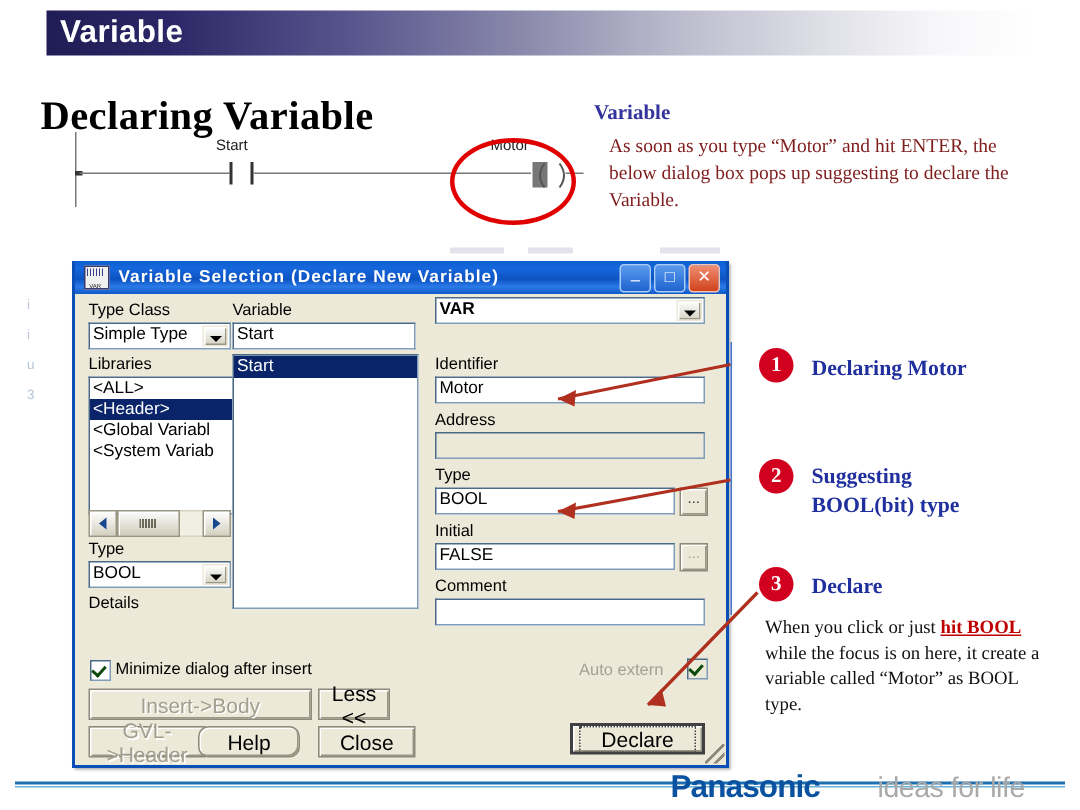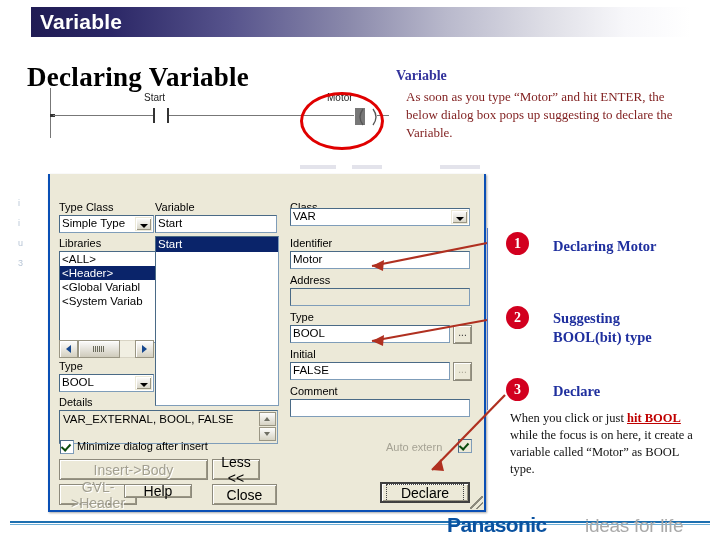--- a/index.html
+++ b/index.html
@@ -172,21 +172,21 @@
       linear-gradient(135deg,transparent 70%,#8c8a7d 70%,#8c8a7d 80%,transparent 80%);
   }
   
   .callout-num{
     position:absolute;width:23px;height:23px;border-radius:50%;
     background:#d2001f;color:#fff;font-family:"Liberation Serif",serif;font-weight:bold;
     font-size:14px;text-align:center;line-height:23px;
   }
   .callout-txt{
     position:absolute;font-family:"Liberation Serif",serif;font-weight:bold;
-    font-size:14.5px;color:#1f2f9e;line-height:19px;margin-left:12px;
+    font-size:14.5px;color:#1f2f9e;line-height:19px;
   }
   #callout-3-body{
     position:absolute;left:510px;top:410px;width:192px;
     font-family:"Liberation Serif",serif;font-size:12.5px;color:#111;line-height:17px;
   }
   #callout-3-body .hl{color:#c00000;font-weight:bold;text-decoration:underline;}
   #vline-blue{position:absolute;left:487px;top:228px;width:1px;height:182px;background:#4a74c8;}
   
   #footer-rule{position:absolute;left:10px;top:521px;width:700px;height:2px;background:#1d6fb0;}
   #footer-rule2{position:absolute;left:10px;top:524px;width:700px;height:1px;background:#6fb0d8;}
@@ -232,20 +232,35 @@
 <div class="faint" style="left:300px;top:165px;width:36px;height:4px;"></div>
 <div class="faint" style="left:352px;top:165px;width:30px;height:4px;"></div>
 <div class="faint" style="left:440px;top:165px;width:40px;height:4px;"></div>
 <div class="faint-txt" style="left:18px;top:198px;">i</div>
 <div class="faint-txt" style="left:18px;top:218px;">i</div>
 <div class="faint-txt" style="left:18px;top:238px;">u</div>
 <div class="faint-txt" style="left:18px;top:258px;">3</div>
 
 <div id="dialog">
 
+  <div id="dialog-titlebar">
+    <div id="dialog-icon"></div>
+    <div id="dialog-title">Variable Selection (Declare New Variable)</div>
+    <div id="titlebtn-group">
+      <div class="titlebtn">
+          <span class="g" style="line-height:20px;">–</span>
+        </div>
+      <div class="titlebtn">
+          <span class="g">□</span>
+        </div>
+      <div class="titlebtn close">
+          <span class="g">✕</span>
+        </div>
+    </div>
+  </div>
 
   <div class="lbl" style="left:9px;top:27px;">Type Class</div>
   <div class="field" style="left:9px;top:41px;width:95px;height:18px;padding-right:12px;">
     <span>Simple Type</span>
     <span class="combo-arrow"></span>
   </div>
 
   <div class="lbl" style="left:9px;top:63px;">Libraries</div>
   <div class="listbox" style="left:9px;top:77px;width:95px;height:90px;">
     <div class="lst-item">&lt;ALL&gt;</div>
@@ -260,36 +275,31 @@
     <div class="sbtn right"></div>
   </div>
 
   <div class="lbl" style="left:9px;top:186px;">Type</div>
   <div class="field" style="left:9px;top:200px;width:95px;height:18px;padding-right:17px;">
     <span>BOOL</span>
     <span class="combo-arrow"></span>
   </div>
 
   <div class="lbl" style="left:9px;top:222px;">Details</div>
-  <div class="detailbox" style="left:9px;top:236px;width:217px;height:32px;">
-    <span style="position:absolute;left:3px;top:2px;font-family:'Liberation Sans',sans-serif;font-size:11.5px;color:#000;white-space:nowrap;">VAR_EXTERNAL, BOOL, FALSE</span>
-    <span class="dspin up" style="top:1px;"></span>
-    <span class="dspin dn" style="top:16px;"></span>
-  </div>
 
   <div class="lbl" style="left:105px;top:27px;">Variable</div>
   <div class="field" style="left:105px;top:41px;width:122px;height:18px;">
     <span>Start</span>
   </div>
   <div class="listbox" style="left:105px;top:62px;width:122px;height:168px;">
     <div class="lst-item sel" style="line-height:15px;">Start</div>
   </div>
 
   <div class="lbl" style="left:240px;top:27px;">Class</div>
-  <div class="field" style="left:240px;top:34px;width:180px;height:18px;padding-right:24px;">
+  <div class="field" style="left:240px;top:24px;width:180px;height:18px;padding-right:24px;font-weight:bold;">
     <span>VAR</span>
     <span class="combo-arrow"></span>
   </div>
 
   <div class="lbl" style="left:240px;top:63px;">Identifier</div>
   <div class="field" style="left:240px;top:77px;width:180px;height:18px;">
     <span>Motor</span>
   </div>
 
   <div class="lbl" style="left:240px;top:100px;">Address</div>
@@ -323,21 +333,21 @@
   <div class="btn disabled" style="left:9px;top:285px;width:149px;height:21px;">
     <span>Insert-&gt;Body</span>
   </div>
   <div class="btn" style="left:162px;top:285px;width:48px;height:21px;">
     <span>Less &lt;&lt;</span>
   </div>
 
   <div class="btn disabled" style="left:9px;top:310px;width:78px;height:21px;">
     <span>GVL-&gt;Header</span>
   </div>
-  <div class="btn" style="left:74px;top:310px;width:68px;height:14px;">
+  <div class="btn" style="left:82px;top:310px;width:68px;height:21px;border-radius:7px;">
     <span>Help</span>
   </div>
   <div class="btn" style="left:162px;top:310px;width:65px;height:21px;">
     <span>Close</span>
   </div>
 
   <div class="btn default" style="left:330px;top:308px;width:90px;height:21px;background:#ece9d8;">
     <span class="inner">Declare</span>
   </div>
 

